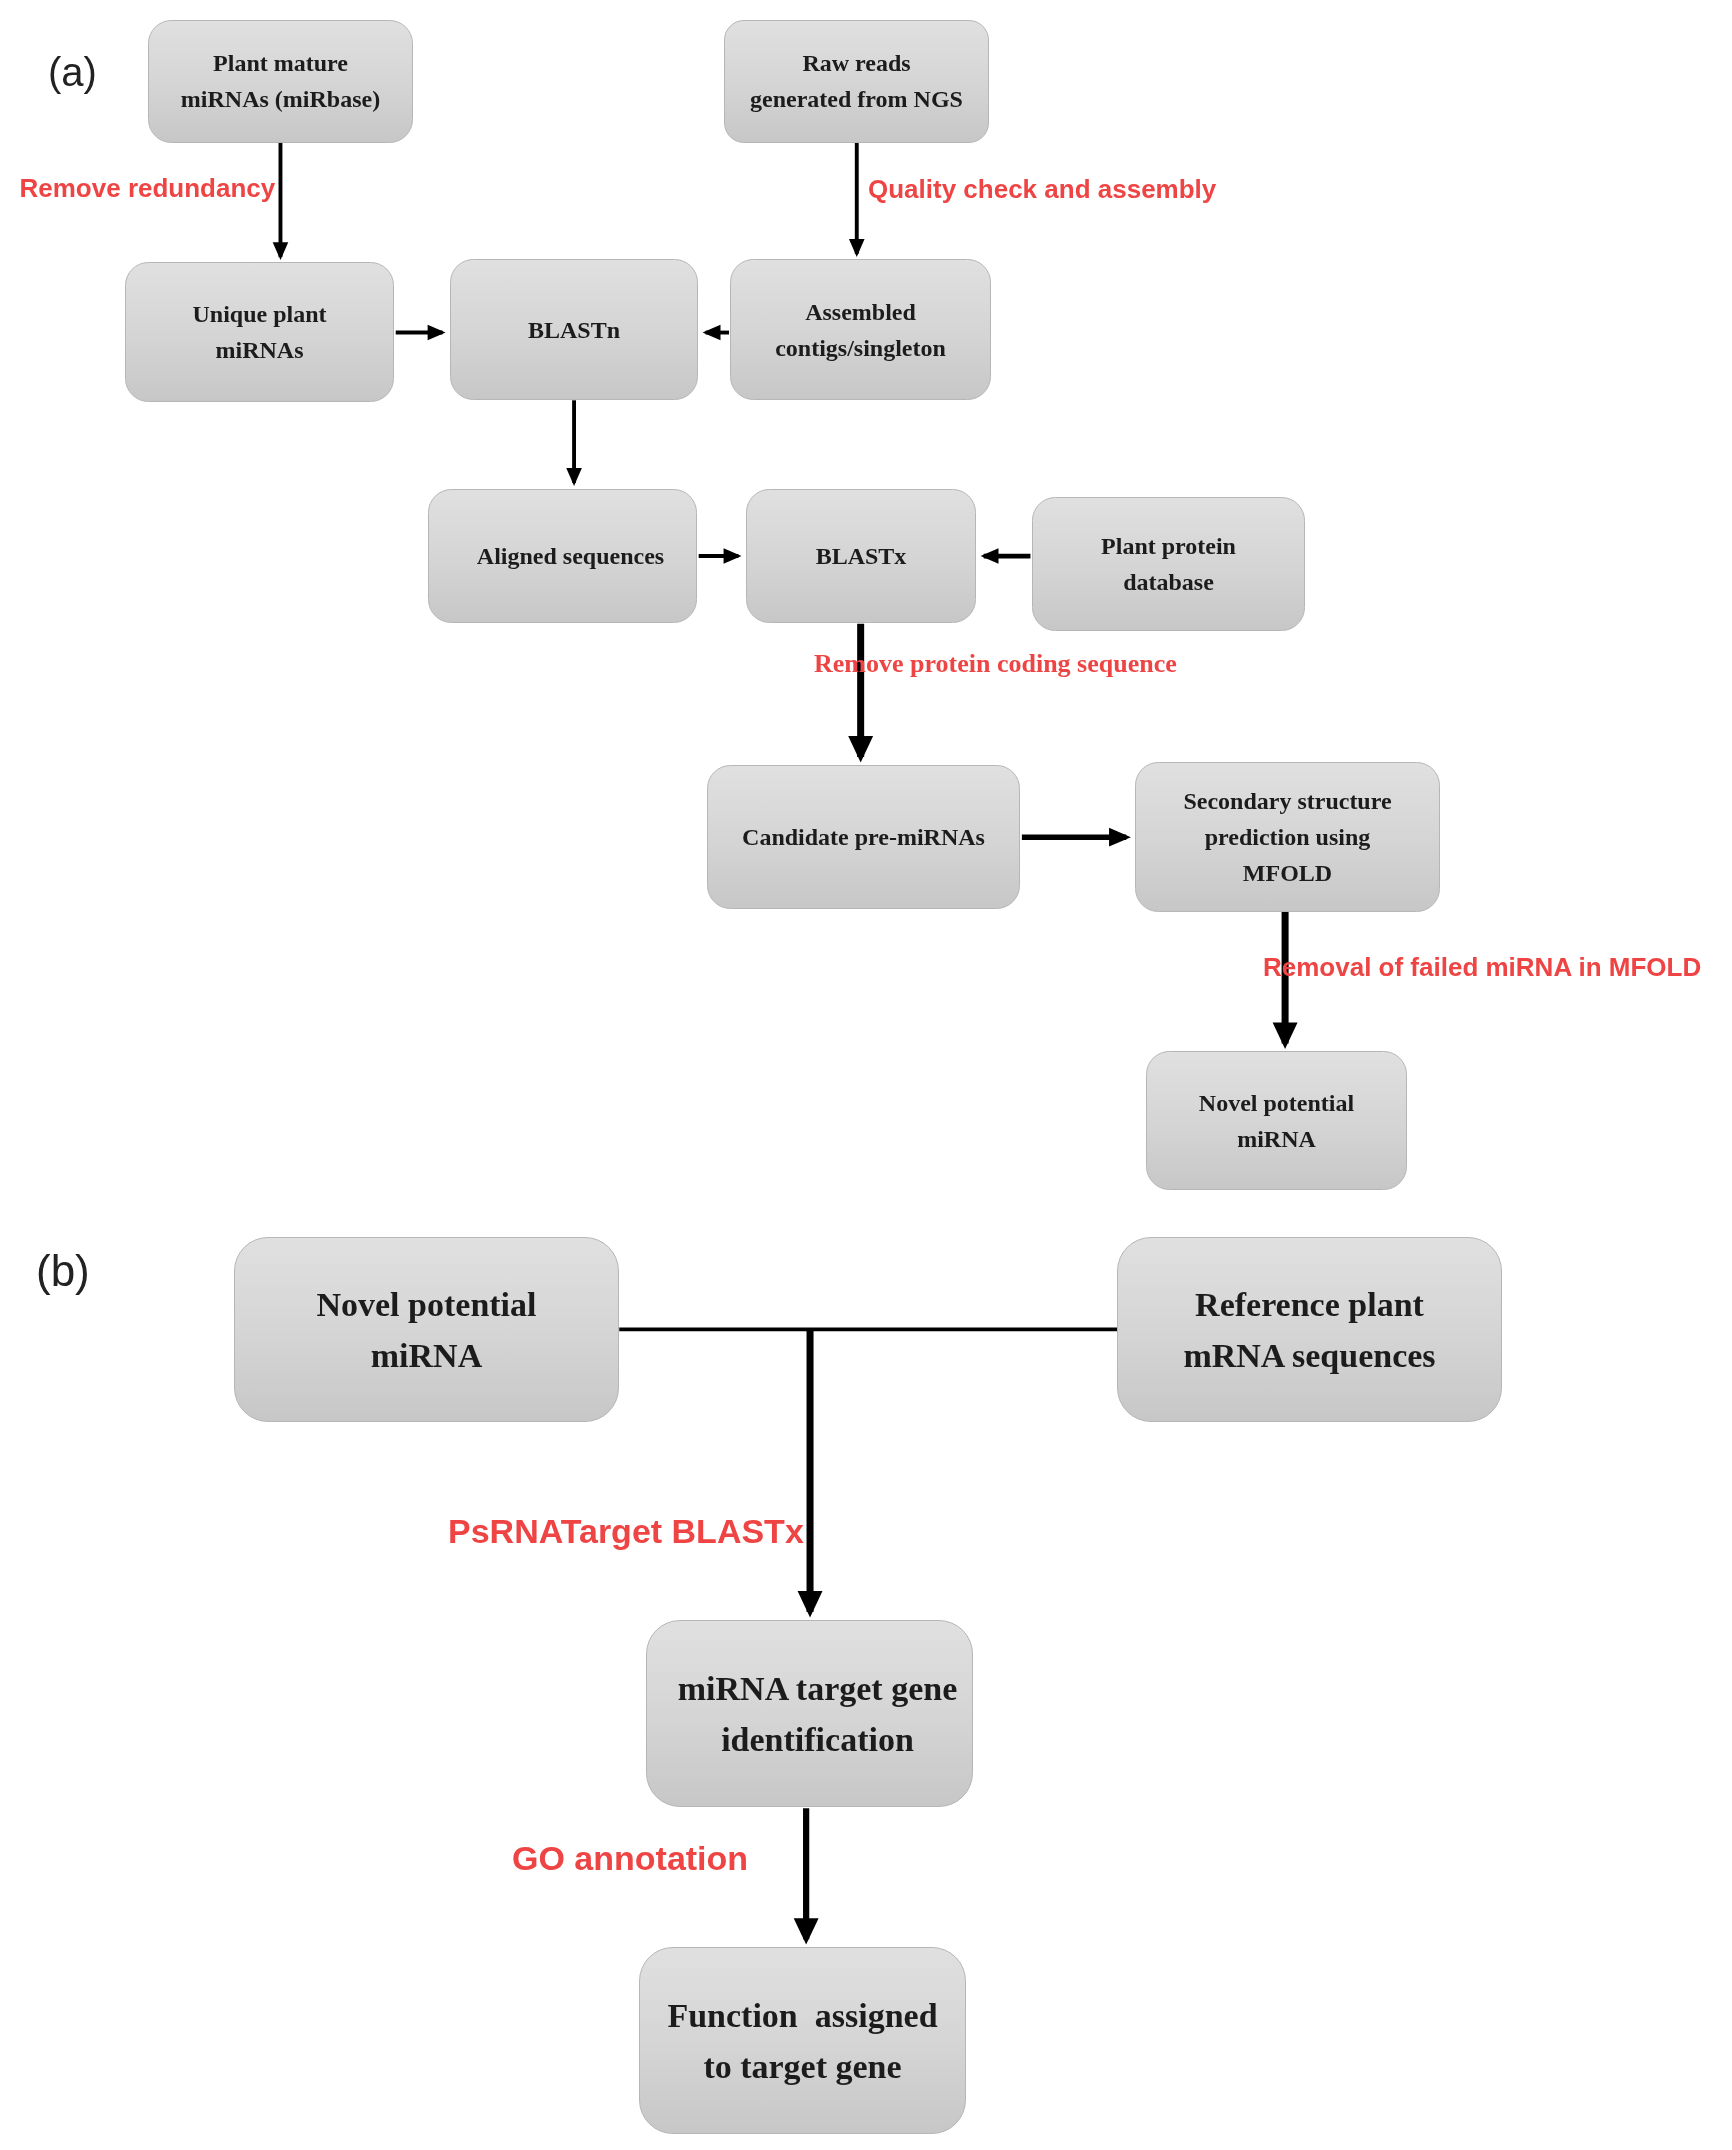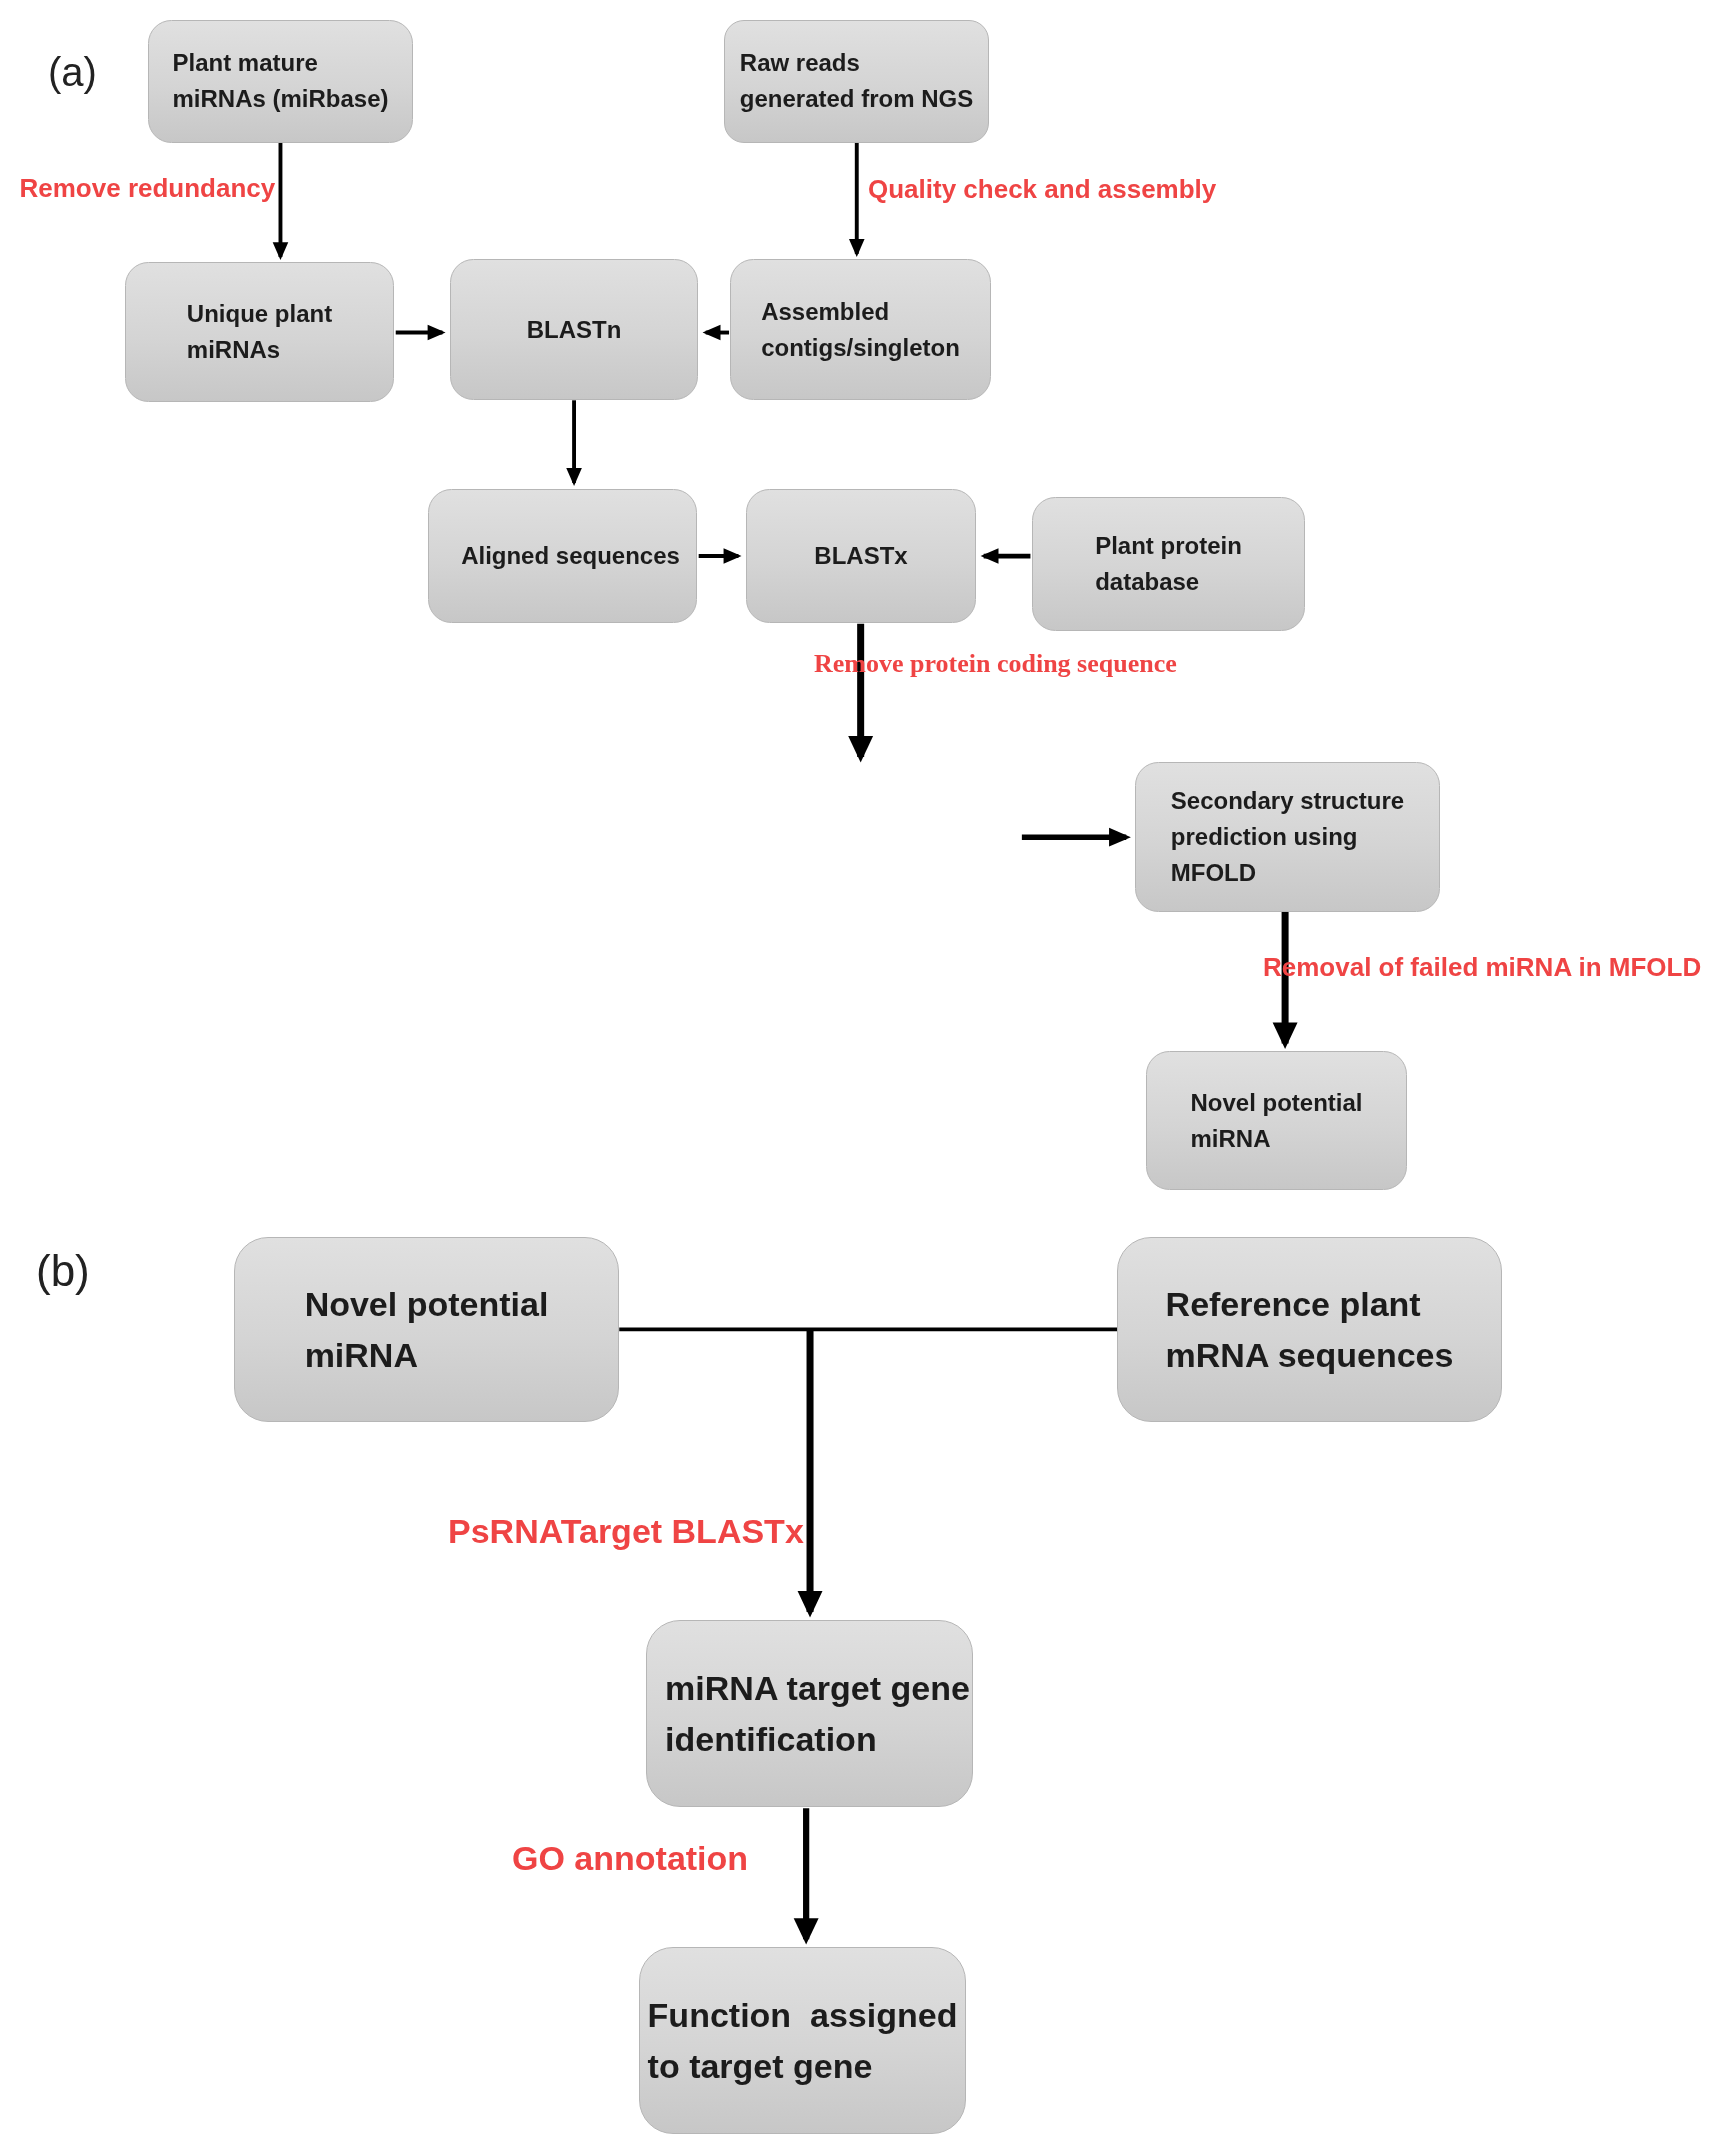--- a/index.html
+++ b/index.html
@@ -7,26 +7,27 @@
     position:relative;
     width:1733px;height:2151px;
     background:#ffffff;
     font-family:"Liberation Sans", sans-serif;
     overflow:hidden;
   }
   .connectors{position:absolute;left:0;top:0;width:1733px;height:2151px;}
   .node{
     position:absolute;
     display:flex;align-items:center;justify-content:center;
-    white-space:pre-wrap;
+    text-align:center;white-space:pre-wrap;
     background:linear-gradient(180deg,#e0e0e0 0%,#d4d4d4 55%,#c7c7c7 100%);
     border:1.6px solid #b6b6b6;
     border-radius:23.4px;
     font-weight:bold;font-size:24px;line-height:1.5;color:#1c1c1c;
     box-sizing:border-box;
+    font-family:Liberation Serif, serif;
   }
   .node.big{
     border-radius:34px;
     font-size:34px;line-height:1.5;
   }
   .elabel{
     position:absolute;white-space:nowrap;
     font-weight:bold;font-size:26px;color:#ef4444;
   }
   .elabel.big{font-size:34px;}
@@ -88,20 +89,21 @@
   <div class="node" style="left:730px;top:259px;width:261px;height:141px;">Assembled
 contigs/singleton</div>
 
   <div class="node" style="left:428px;top:489px;width:269px;height:134px;padding-left:16px;">Aligned sequences</div>
 
   <div class="node" style="left:746px;top:489px;width:230px;height:134px;">BLASTx</div>
 
   <div class="node" style="left:1032px;top:497px;width:273px;height:134px;">Plant protein
 database</div>
 
+  <div class="node" style="left:707px;top:765px;width:313px;height:144px;">Candidate pre-miRNAs</div>
 
   <div class="node" style="left:1135px;top:762px;width:305px;height:150px;">Secondary structure
 prediction using
 MFOLD</div>
 
   <div class="node" style="left:1146px;top:1051px;width:261px;height:139px;">Novel potential
 miRNA</div>
 
   <div class="elabel" style="left:19.5px;top:173px;">Remove redundancy</div>
 

